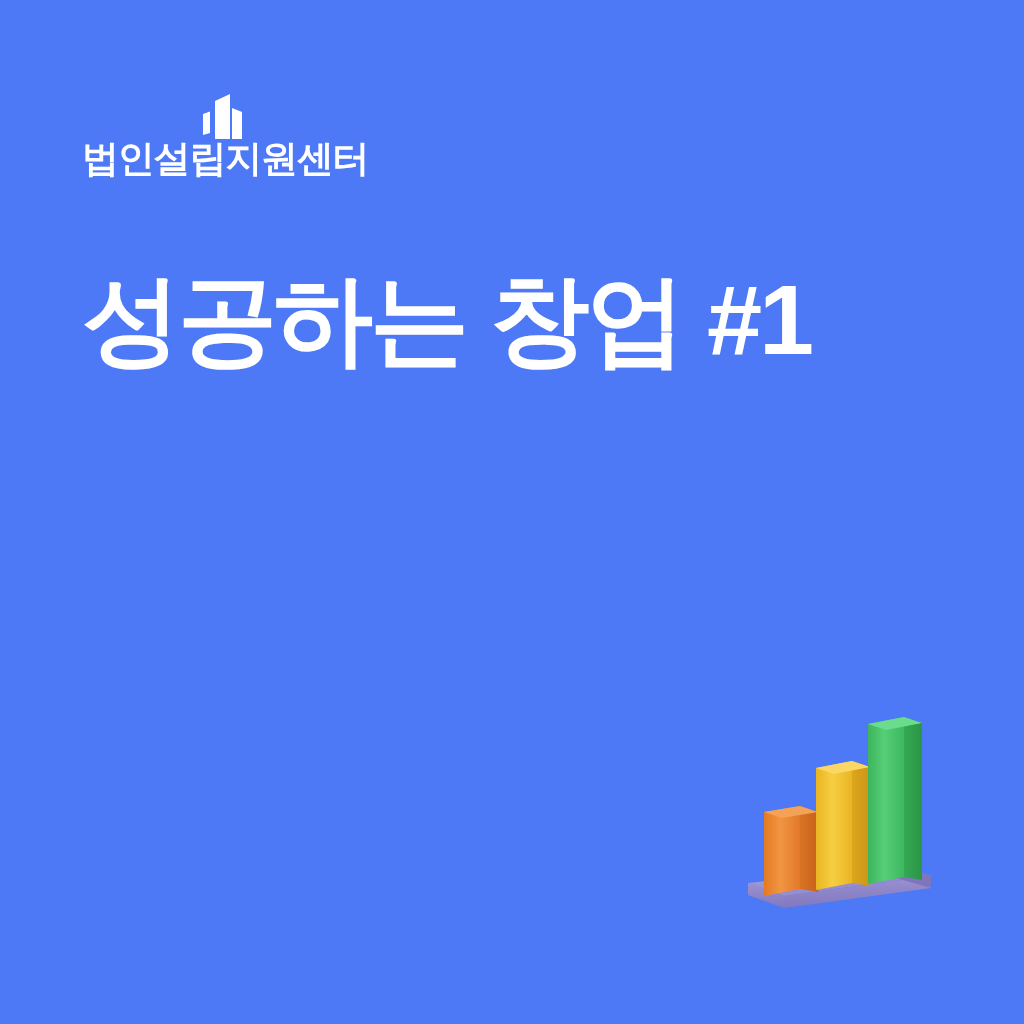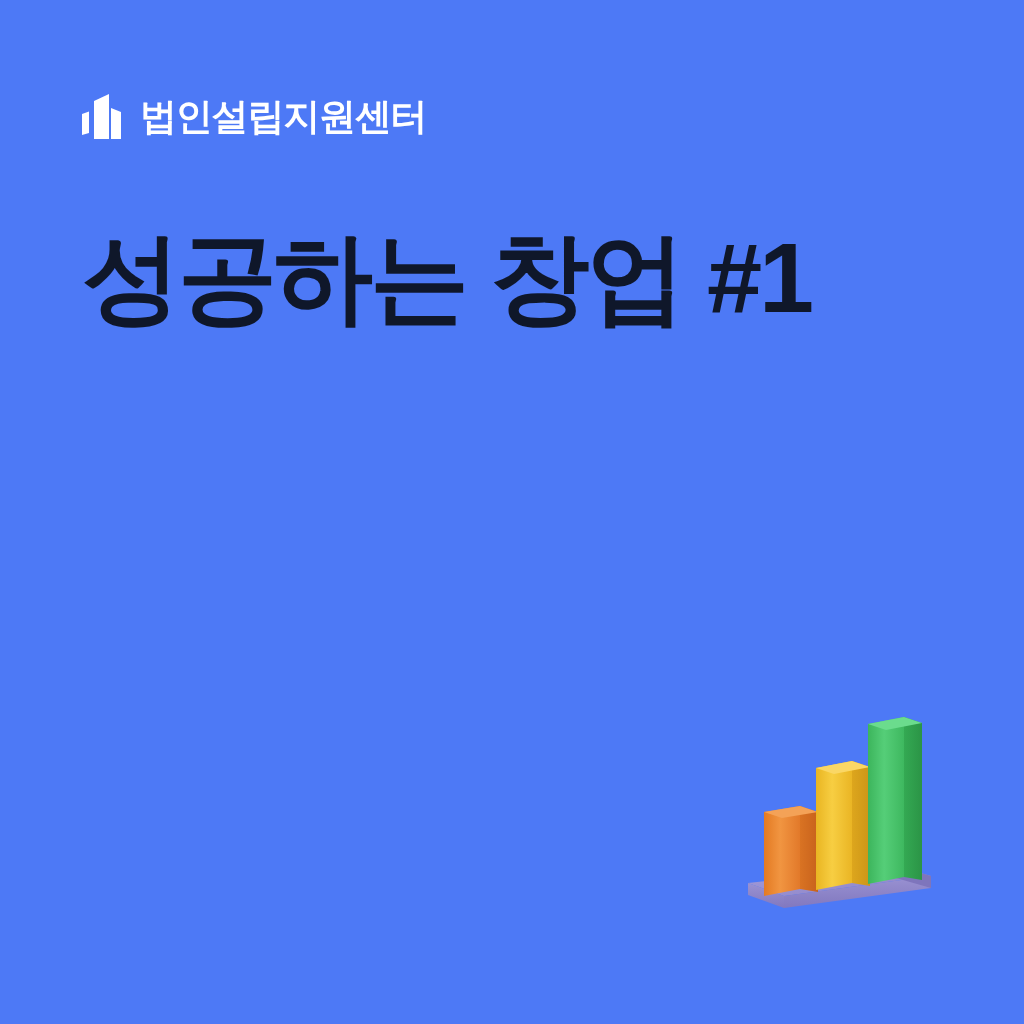--- a/index.html
+++ b/index.html
@@ -16,21 +16,21 @@
     font-family: "Liberation Sans", "DejaVu Sans", sans-serif;
   }
 
   
   .brand {
     position: absolute;
     left: 82px;
     top: 92px;
     display: flex;
     align-items: center;
-    gap: 14px;
+    flex-direction: column;
   }
   .brand-icon {
     width: 44px;
     height: 48px;
     display: block;
     flex: 0 0 auto;
   }
   .brand-name {
     color: #FFFFFF;
     font-size: 37px;
@@ -41,26 +41,27 @@
   }
 
   
   .headline {
     position: absolute;
     left: 82px;
     top: 214px;
     width: 830px;
   }
   .headline-line {
-    color: #0f172a;
+    color: #ffffff;
     font-size: 99px;
     font-weight: 700;
     line-height: 1.30;
     letter-spacing: -3px;
     white-space: nowrap;
+    margin-top: 42px;
   }
 
   
   .chart3d {
     position: absolute;
     left: 726px;
     top: 700px;
     width: 210px;
     height: 215px;
   }

